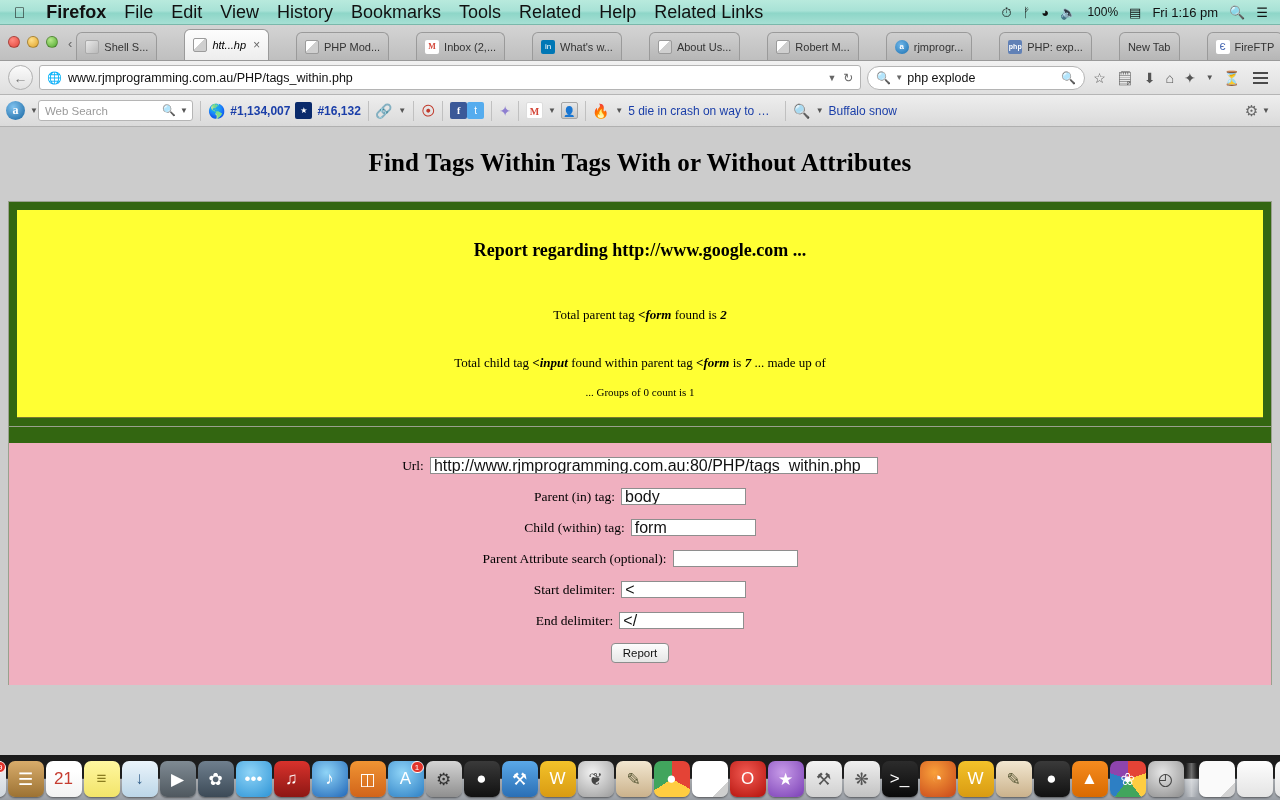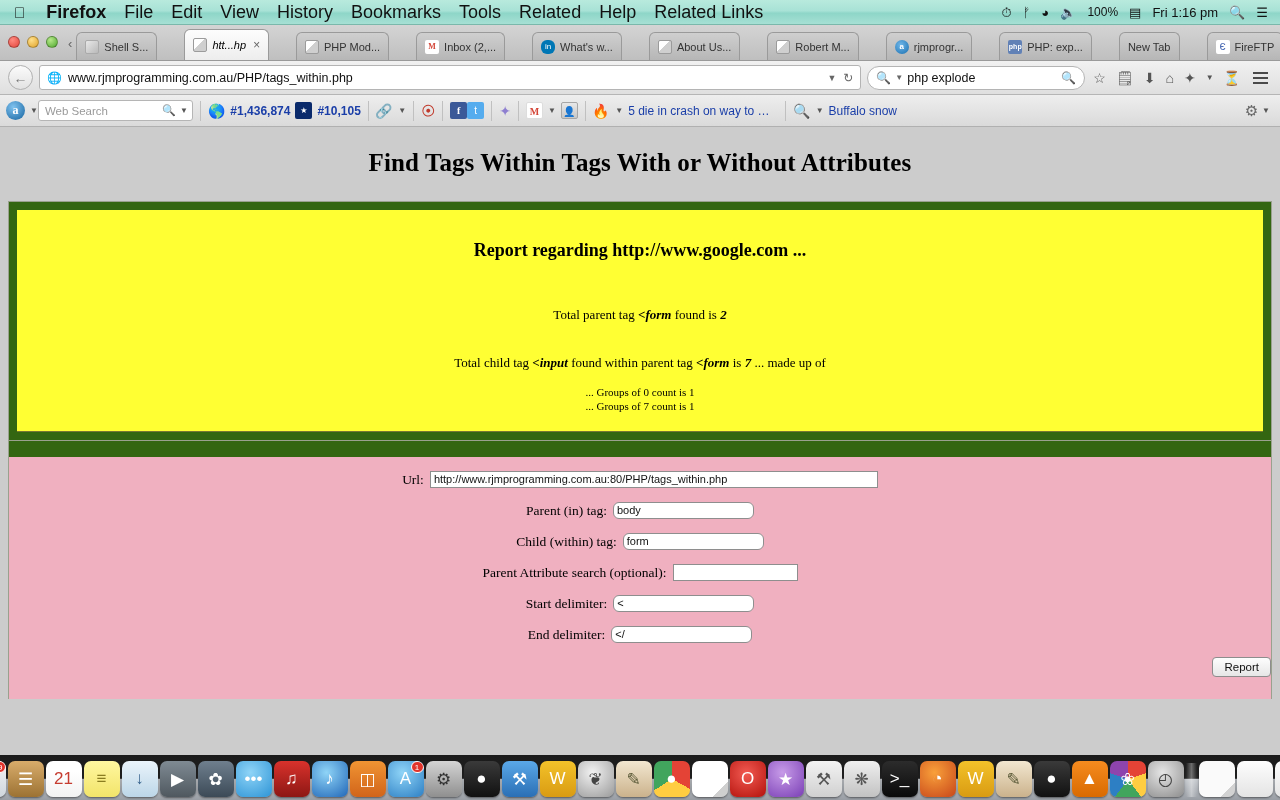--- a/index.html
+++ b/index.html
@@ -74,21 +74,21 @@
     font-size: 8px; line-height: 14px; text-align: center; color: #fff;
     overflow: hidden;
   }
   .fav-blank { background: linear-gradient(135deg,#e8e8e8,#b9b9b9); border:1px solid #aaa; }
   .fav-doc {
     background:
       linear-gradient(135deg,#ffffff 0 45%, #cfcfcf 45% 100%);
     border: 1px solid #9b9b9b;
   }
   .fav-gmail { color:#d44638; background:#fff; font-weight:bold; font-family:"Liberation Serif",serif;}
-  .fav-li { background:#0077b5; font-weight:normal;border-radius:6px; }
+  .fav-li { background:#0077b5; font-weight:normal; }
   .fav-alexa { background: radial-gradient(circle at 40% 35%, #6fb6e8, #1a6fb0); border-radius:50%; font-weight:bold;}
   .fav-php { background:#6181b6; font-size:7px; font-weight:bold; }
   .fav-ftp { background:#fff; color:#4d6db5; font-size:12px; line-height:13px; }
   #tabstrip-right { margin-left: auto; display:flex; align-items:center; gap:10px; padding: 0 10px 8px 10px; color:#6d6d6d; font-size:14px; }
 
   
   #navbar { height: 34px; display: flex; align-items: center; gap: 6px; padding: 0 8px;
             background: linear-gradient(to bottom,#f1f1f1,#dfdfdf); border-bottom: 1px solid #b5b5b5; }
   .nav-btn { width: 25px; height: 25px; border-radius: 50%;
              border: 1px solid #b0b0b0; background: linear-gradient(to bottom,#fbfbfb,#e2e2e2);
@@ -178,27 +178,27 @@
     font-family: "Liberation Serif", serif;
     color: #000;
     margin: 0 8px;
     border-left: 1px solid #9aa18e; border-right: 1px solid #9aa18e;
   }
   .field-row { display: flex; align-items: center; justify-content: center; margin-bottom: 14px; }
   .field-label { font-size: 13.5px; text-align: right; padding-right: 6px; white-space: nowrap; }
   .field-input {
     background: #fff; border: 1px solid #8e8e8e;
     height: 17px; font-family: "Liberation Sans", sans-serif;
-    font-size: 11px; color: #111; padding: 0 3px; line-height: 15px;
+    font-size: 16px; color: #111; padding: 0 3px; line-height: 15px;
     overflow: hidden; white-space: nowrap;
   }
   .w-url { width: 448px; }
-  .w-mid { width: 141px; border-radius: 6px; }
+  .w-mid { width: 125px; }
   .w-attr { width: 125px; }
-  #report-btn-row { display: flex; justify-content: flex-end; margin-top: 4px; }
+  #report-btn-row { display: flex; justify-content: center; margin-top: 4px; }
   #report-btn {
     font-family: "Liberation Sans", sans-serif;
     font-size: 11.5px; color: #111;
     background: linear-gradient(to bottom,#fdfdfd,#e6e6e6);
     border: 1px solid #8d8d8d; border-radius: 4px;
     padding: 2px 11px; line-height: 14px;
   }
 
   
   #dock {
@@ -361,23 +361,23 @@
       <span class="ab-caret">▼</span>
     </span>
     <div id="websearch">
       <span class="wsval">Web Search</span>
       <span class="sq" style="color:#4a7fbf;font-size:11px">🔍</span>
       <span class="ab-caret">▼</span>
     </div>
     <span class="ab-sep"></span>
     <span class="ab-group">
       <span class="ab-ico">🌎</span>
-      <span class="ab-count">#1,436,874</span>
+      <span class="ab-count">#1,134,007</span>
       <span class="sq-ico ico-oz">★</span>
-      <span class="ab-count">#10,105</span>
+      <span class="ab-count">#16,132</span>
     </span>
     <span class="ab-sep"></span>
     <span class="ab-group">
       <span class="ab-ico" style="color:#4caf50">🔗</span>
       <span class="ab-caret">▼</span>
     </span>
     <span class="ab-sep"></span>
     <span class="ab-ico" style="color:#c0392b">⦿</span>
     <span class="ab-sep"></span>
     <span class="sq-ico ico-fb">f</span>
@@ -419,21 +419,20 @@
         <p class="report-line">
           <span>Total parent tag </span><b>&lt;form</b><span> found is </span><b>2</b>
         </p>
         <div class="gap-md"></div>
         <div class="gap-md"></div>
         <p class="report-line">
           <span>Total child tag </span><b>&lt;input</b><span> found within parent tag </span><b>&lt;form</b><span> is </span><b>7</b><span> ... made up of</span>
         </p>
         <div class="gap-sm"></div>
         <div class="groups-line">... Groups of 0 count is 1</div>
-        <div class="groups-line">... Groups of 7 count is 1</div>
       </div>
     </div>
     <div id="green-mid" style="margin:0 8px;border-left:1px solid #9aa18e;border-right:1px solid #9aa18e;"></div>
 
     <div id="form-box">
       <div id="form-fields">
           <div class="field-row">
             <span class="field-label">Url:</span>
             <span class="field-input w-url">http://www.rjmprogramming.com.au:80/PHP/tags_within.php</span>
           </div>

